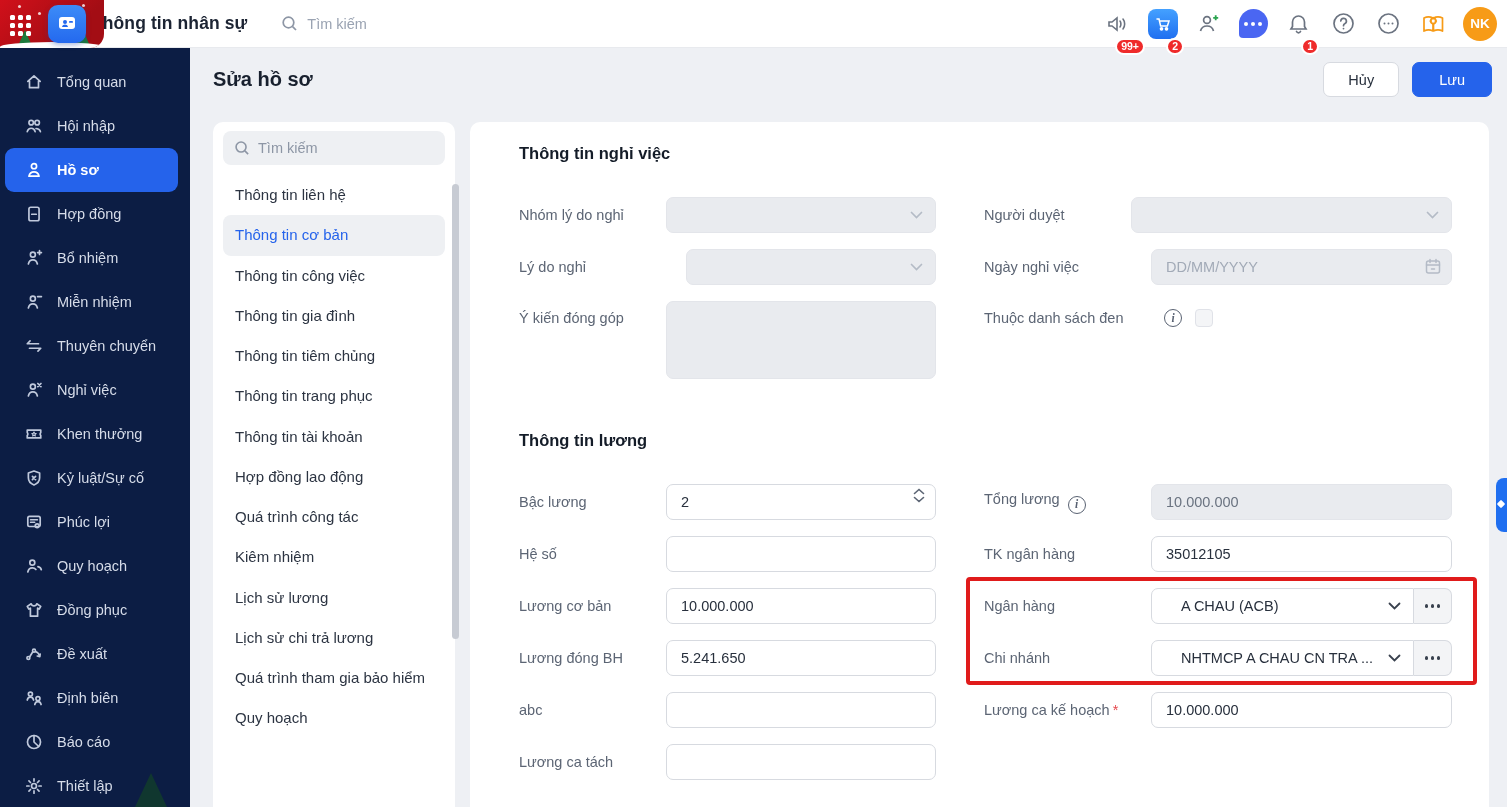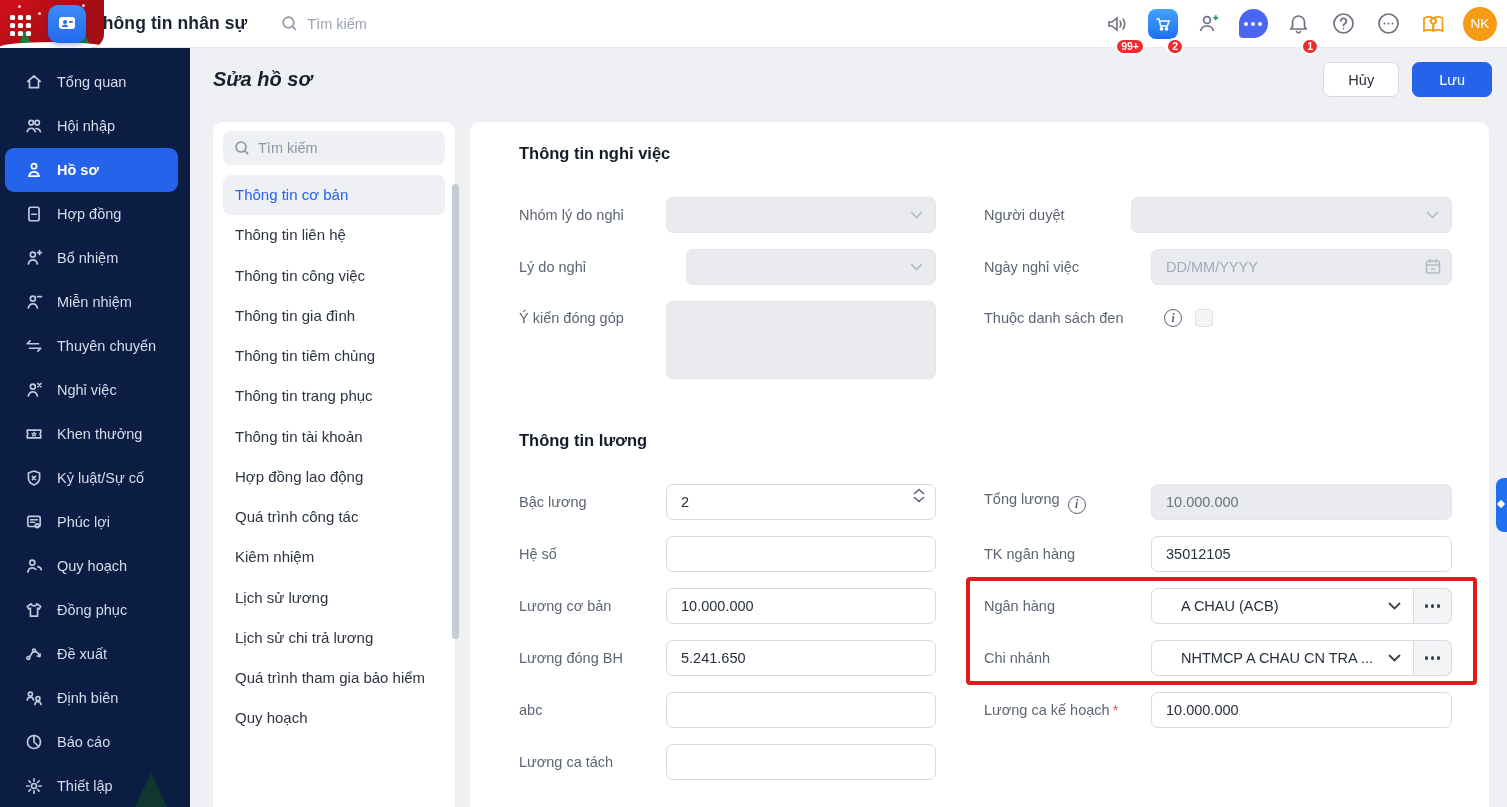--- a/index.html
+++ b/index.html
@@ -17,34 +17,34 @@
   .app-tile { position:absolute; left:48px; top:5px; width:38px; height:38px; border-radius:10px; background:linear-gradient(180deg,#3c8cf8,#2469ee); box-shadow:0 2px 5px rgba(20,60,160,.35); display:flex; align-items:center; justify-content:center; z-index:2; }
   .app-title { margin-left:92px; font-size:17.5px; font-weight:700; color:#1c2433; letter-spacing:.1px; }
   .top-search { display:flex; align-items:center; gap:9px; margin-left:34px; color:#9aa3b2; font-size:14.5px; }
   .top-right { margin-left:auto; display:flex; align-items:center; gap:15px; padding-right:10px; }
   .tb-icon { position:relative; width:30px; height:30px; display:flex; align-items:center; justify-content:center; cursor:pointer; }
   .badge { position:absolute; top:-7px; right:-12px; min-width:17px; height:17px; background:#ef2b2b; color:#fff; font-size:10.5px; font-weight:700; border-radius:9px; padding:0 4px; display:flex; align-items:center; justify-content:center; border:2px solid #fff;margin-top:36px; }
   .badge.tight { right:-6px; }
   .cart-tile { width:30px; height:30px; border-radius:8px; background:linear-gradient(180deg,#44a1ff,#1f6ff0); display:flex; align-items:center; justify-content:center; }
   .chat-bubble { width:29px; height:29px; border-radius:50% 50% 50% 14%; background:#4a66f2; display:flex; align-items:center; justify-content:center; }
   .chat-bubble i { width:4px; height:4px; border-radius:50%; background:#fff; margin:0 1.5px; }
-  .avatar { width:34px; height:34px; border-radius:50%; background:#f79b17; color:#fff; font-weight:400; font-size:13.5px; display:flex; align-items:center; justify-content:center; }
+  .avatar { width:34px; height:34px; border-radius:50%; background:#f79b17; color:#fff; font-weight:700; font-size:13.5px; display:flex; align-items:center; justify-content:center; }
 
   
   .sidebar { position:absolute; left:0; top:48px; width:190px; bottom:0; background:#0c1d44; padding-top:12px; z-index:20; overflow:hidden; }
   .side-item { display:flex; align-items:center; gap:14px; height:44px; padding:0 14px 0 24px; color:#d6dce9; font-size:14.5px; cursor:pointer; }
   .side-item .ic { width:19px; height:19px; flex:0 0 19px; display:flex; align-items:center; justify-content:center; color:#c0c9dc; }
   .side-item.active { background:#2563eb; border-radius:9px; margin:0 12px 0 5px; padding-left:19px; color:#fff; font-weight:600; }
   .side-item.active .ic { color:#fff; }
   .side-tree { position:absolute; bottom:0; left:135px; width:0; height:0; border-left:16px solid transparent; border-right:16px solid transparent; border-bottom:34px solid #123c2c; opacity:.85; }
 
   
   .main { position:absolute; left:190px; top:48px; right:0; bottom:0; background:#eef0f4; }
   .page-header { position:absolute; left:23px; top:14px; right:15px; display:flex; align-items:center; }
-  .page-title { font-size:20px; font-weight:700; color:#18202e;font-style:italic; }
+  .page-title { font-size:20px; font-weight:700; color:#18202e; }
   .hdr-actions { margin-left:auto; display:flex; gap:13px; }
   .btn { height:35px; border-radius:7px; font-size:14.5px; font-family:inherit; cursor:pointer; padding:0 24px; }
   .btn-cancel { background:#fff; border:1px solid #d7dae0; color:#28303d; }
   .btn-save { background:#2563eb; border:1px solid #2563eb; color:#fff; padding:0 26px; }
 
   
   .nav-card { position:absolute; left:23px; top:74px; width:242px; bottom:-10px; background:#fff; border-radius:10px; padding:9px 10px; }
   .nav-search { height:34px; background:#eef0f3; border-radius:8px; display:flex; align-items:center; gap:8px; padding:0 11px; color:#8d96a5; font-size:14.5px; margin-bottom:10px; }
   .nav-list { position:relative; }
   .nav-item { padding:10px 12px; font-size:15px; color:#2c3442; line-height:1.35; cursor:pointer; border-radius:8px; }
@@ -370,22 +370,22 @@
     <div class="nav-search">
       <span>
         <svg width="16" height="16" viewBox="0 0 17 17" fill="none" stroke="#8d96a5" stroke-width="1.7">
             <circle cx="7.5" cy="7.5" r="5.3"></circle>
             <path d="M11.6 11.6 15 15"></path>
           </svg>
       </span>
       <span>Tìm kiếm</span>
     </div>
     <div class="nav-list" id="nav-list">
+        <div class="nav-item">Thông tin liên hệ</div>
         <div class="nav-item active">Thông tin cơ bản</div>
-        <div class="nav-item">Thông tin liên hệ</div>
         <div class="nav-item">Thông tin công việc</div>
         <div class="nav-item">Thông tin gia đình</div>
         <div class="nav-item">Thông tin tiêm chủng</div>
         <div class="nav-item">Thông tin trang phục</div>
         <div class="nav-item">Thông tin tài khoản</div>
         <div class="nav-item">Hợp đồng lao động</div>
         <div class="nav-item">Quá trình công tác</div>
         <div class="nav-item">Kiêm nhiệm</div>
         <div class="nav-item">Lịch sử lương</div>
         <div class="nav-item">Lịch sử chi trả lương</div>

